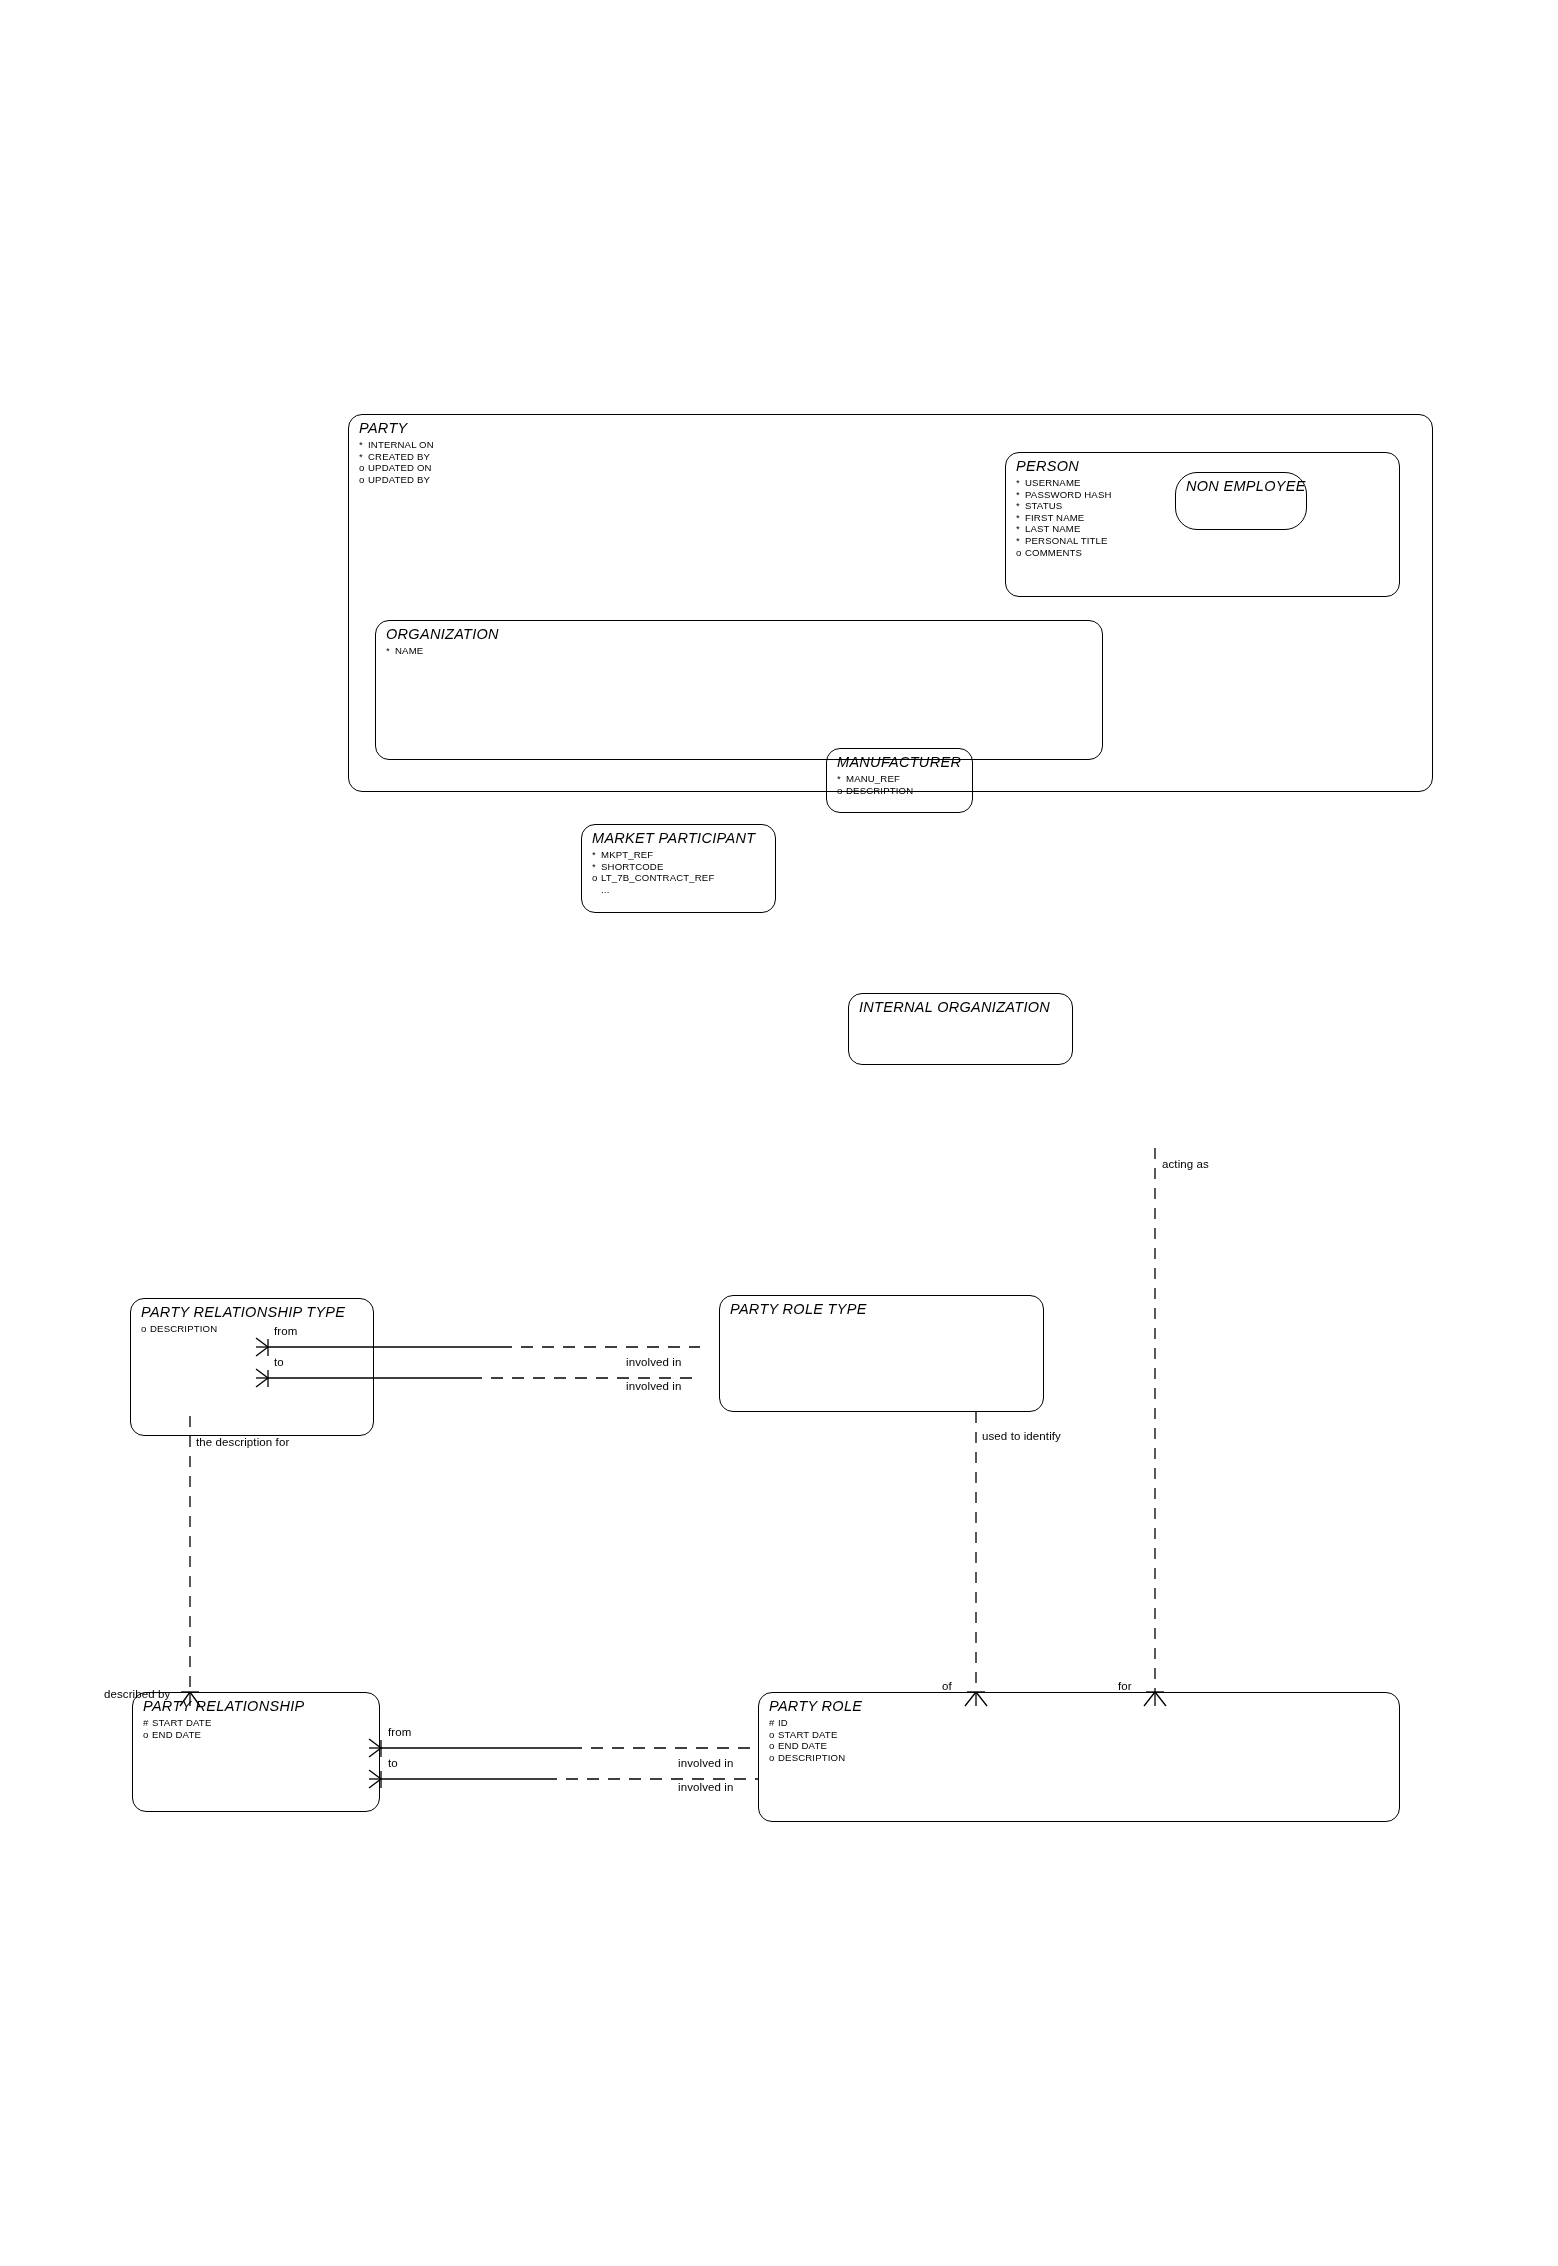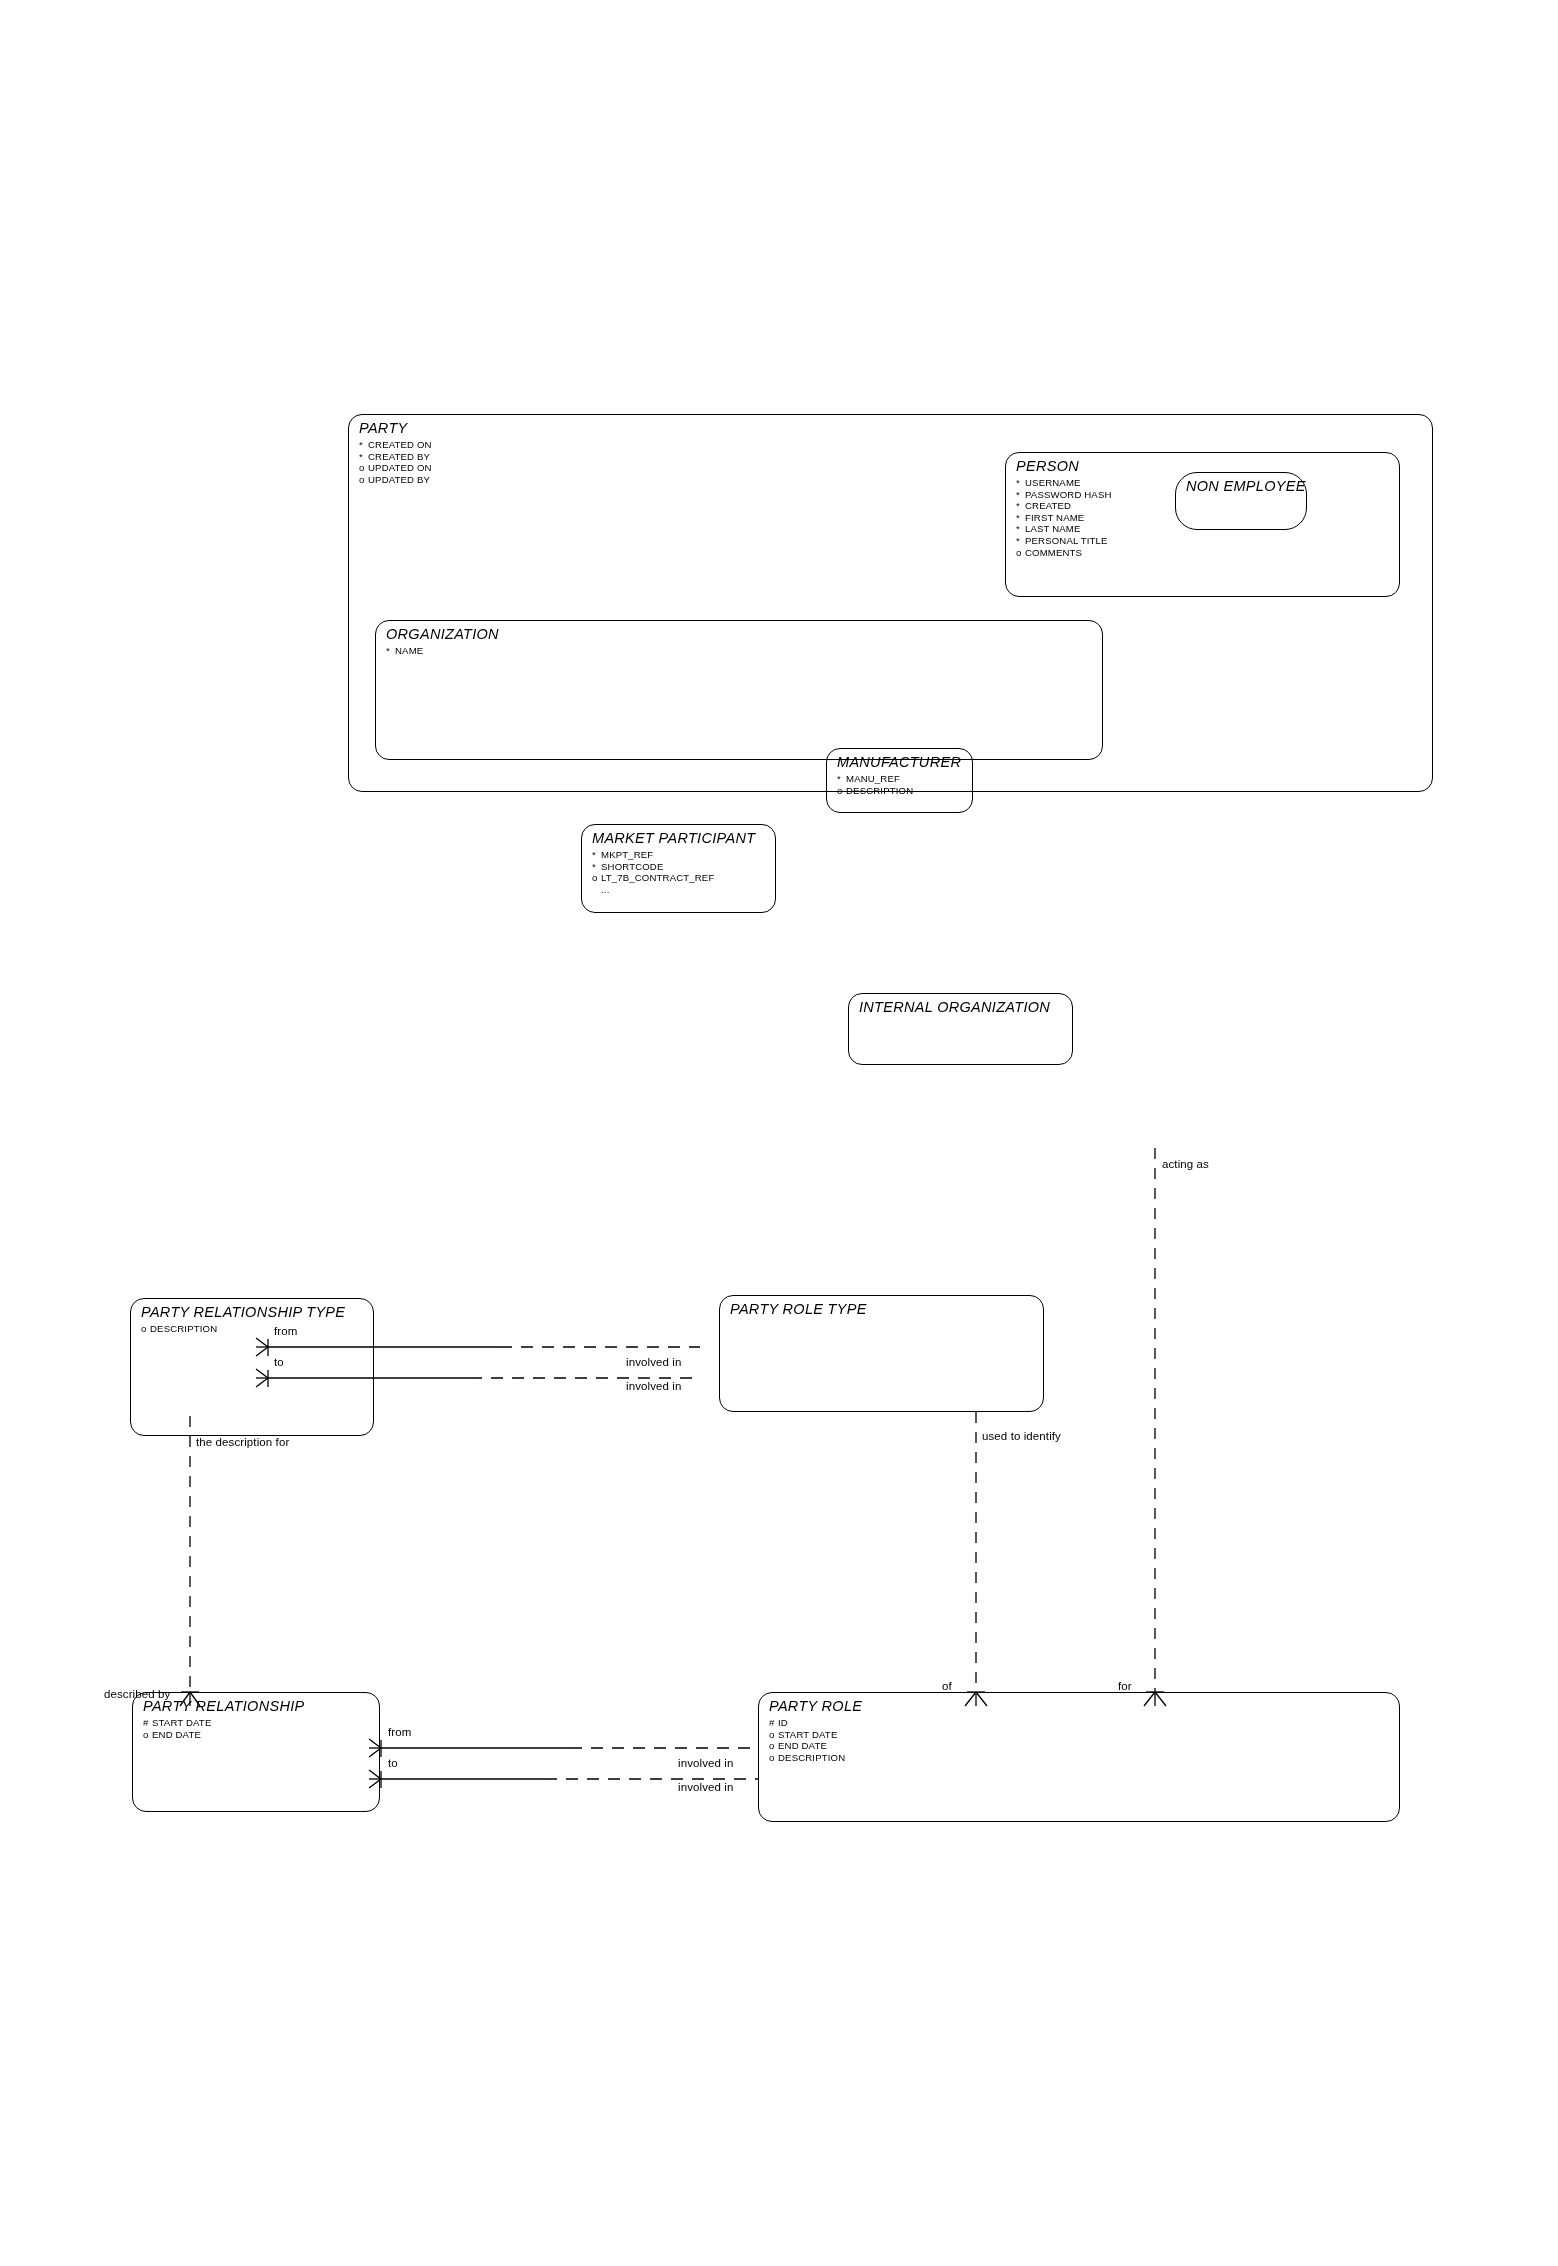--- a/index.html
+++ b/index.html
@@ -88,33 +88,33 @@
         <path d="M381,1779 L369,1788"></path>
         <path d="M381,1771 L381,1788"></path>
       </g>
 
     </g>
   </svg>
 
   <div class="ent" style="left:348px;top:414px;width:1085px;height:378px;">
     <div class="ttl">PARTY</div>
     <div class="attrs">
-      <div class="attr"><span class="mk">*</span><span>CREATED ON</span></div>
+      <div class="attr"><span class="mk">*</span><span>INTERNAL ON</span></div>
       <div class="attr"><span class="mk">*</span><span>CREATED BY</span></div>
       <div class="attr"><span class="mk">o</span><span>UPDATED ON</span></div>
       <div class="attr"><span class="mk">o</span><span>UPDATED BY</span></div>
     </div>
   </div>
 
   <div class="ent" style="left:1005px;top:452px;width:395px;height:145px;">
     <div class="ttl">PERSON</div>
     <div class="attrs">
       <div class="attr"><span class="mk">*</span><span>USERNAME</span></div>
       <div class="attr"><span class="mk">*</span><span>PASSWORD HASH</span></div>
-      <div class="attr"><span class="mk">*</span><span>CREATED</span></div>
+      <div class="attr"><span class="mk">*</span><span>STATUS</span></div>
       <div class="attr"><span class="mk">*</span><span>FIRST NAME</span></div>
       <div class="attr"><span class="mk">*</span><span>LAST NAME</span></div>
       <div class="attr"><span class="mk">*</span><span>PERSONAL TITLE</span></div>
       <div class="attr"><span class="mk">o</span><span>COMMENTS</span></div>
     </div>
   </div>
 
   <div class="ent" style="left:1175px;top:472px;width:132px;height:58px;border-radius:22px;">
     <div class="ttl">NON EMPLOYEE</div>
   </div>

